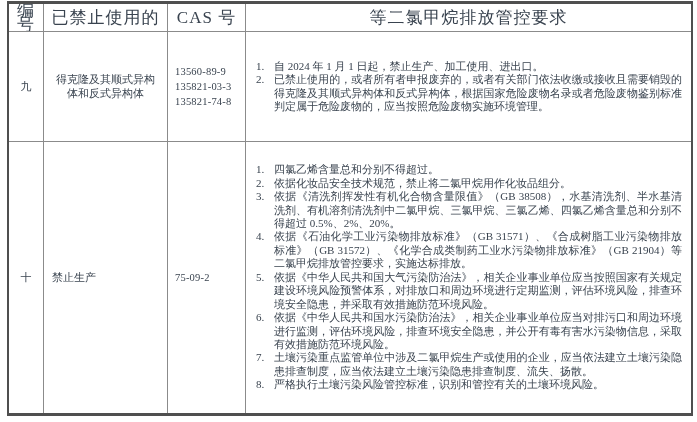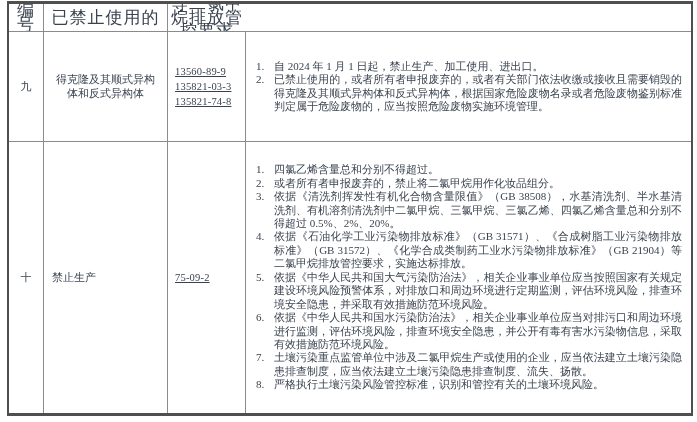--- a/index.html
+++ b/index.html
@@ -51,21 +51,20 @@
     align-items:flex-start;
     padding:4px 8px;
     text-align:center;
   }
   .c-cas{
     align-items:flex-start;
     padding:4px 0 4px 7px;
     font-size:10.5px;
     line-height:15px;
     letter-spacing:0.2px;
-    text-decoration:underline;
   }
   .c-meas{
     align-items:stretch;
     padding:6px 9px 6px 10px;
   }
   .measure{
     display:flex;
     line-height:13.45px;
     font-size:11px;
   }
@@ -80,20 +79,21 @@
   .cas-line{display:block;}
 </style>
 </head>
 <body>
 
 <div class="page">
   <div class="table">
     <div class="row header-row">
       <div class="cell">编号</div>
       <div class="cell">已禁止使用的</div>
+      <div class="cell">CAS 号</div>
       <div class="cell">等二氯甲烷排放管控要求</div>
     </div>
     <div id="rows">
         <div class="row">
           <div class="cell c-no">九</div>
           <div class="cell c-name">得克隆及其顺式异构体和反式异构体</div>
           <div class="cell c-cas">
             <span class="cas-line">13560-89-9</span>
             <span class="cas-line">135821-03-3</span>
             <span class="cas-line">135821-74-8</span>
@@ -115,21 +115,21 @@
           <div class="cell c-cas">
             <span class="cas-line">75-09-2</span>
           </div>
           <div class="cell c-meas">
             <div class="measure">
               <span class="num">1.</span>
               <span class="txt">四氯乙烯含量总和分别不得超过。</span>
             </div>
             <div class="measure">
               <span class="num">2.</span>
-              <span class="txt">或者所有者申报废弃的，禁止将二氯甲烷用作化妆品组分。</span>
+              <span class="txt">依据化妆品安全技术规范，禁止将二氯甲烷用作化妆品组分。</span>
             </div>
             <div class="measure">
               <span class="num">3.</span>
               <span class="txt">依据《清洗剂挥发性有机化合物含量限值》（GB 38508），水基清洗剂、半水基清洗剂、有机溶剂清洗剂中二氯甲烷、三氯甲烷、三氯乙烯、四氯乙烯含量总和分别不得超过 0.5%、2%、20%。</span>
             </div>
             <div class="measure">
               <span class="num">4.</span>
               <span class="txt">依据《石油化学工业污染物排放标准》（GB 31571）、《合成树脂工业污染物排放标准》（GB 31572）、《化学合成类制药工业水污染物排放标准》（GB 21904）等二氯甲烷排放管控要求，实施达标排放。</span>
             </div>
             <div class="measure">

